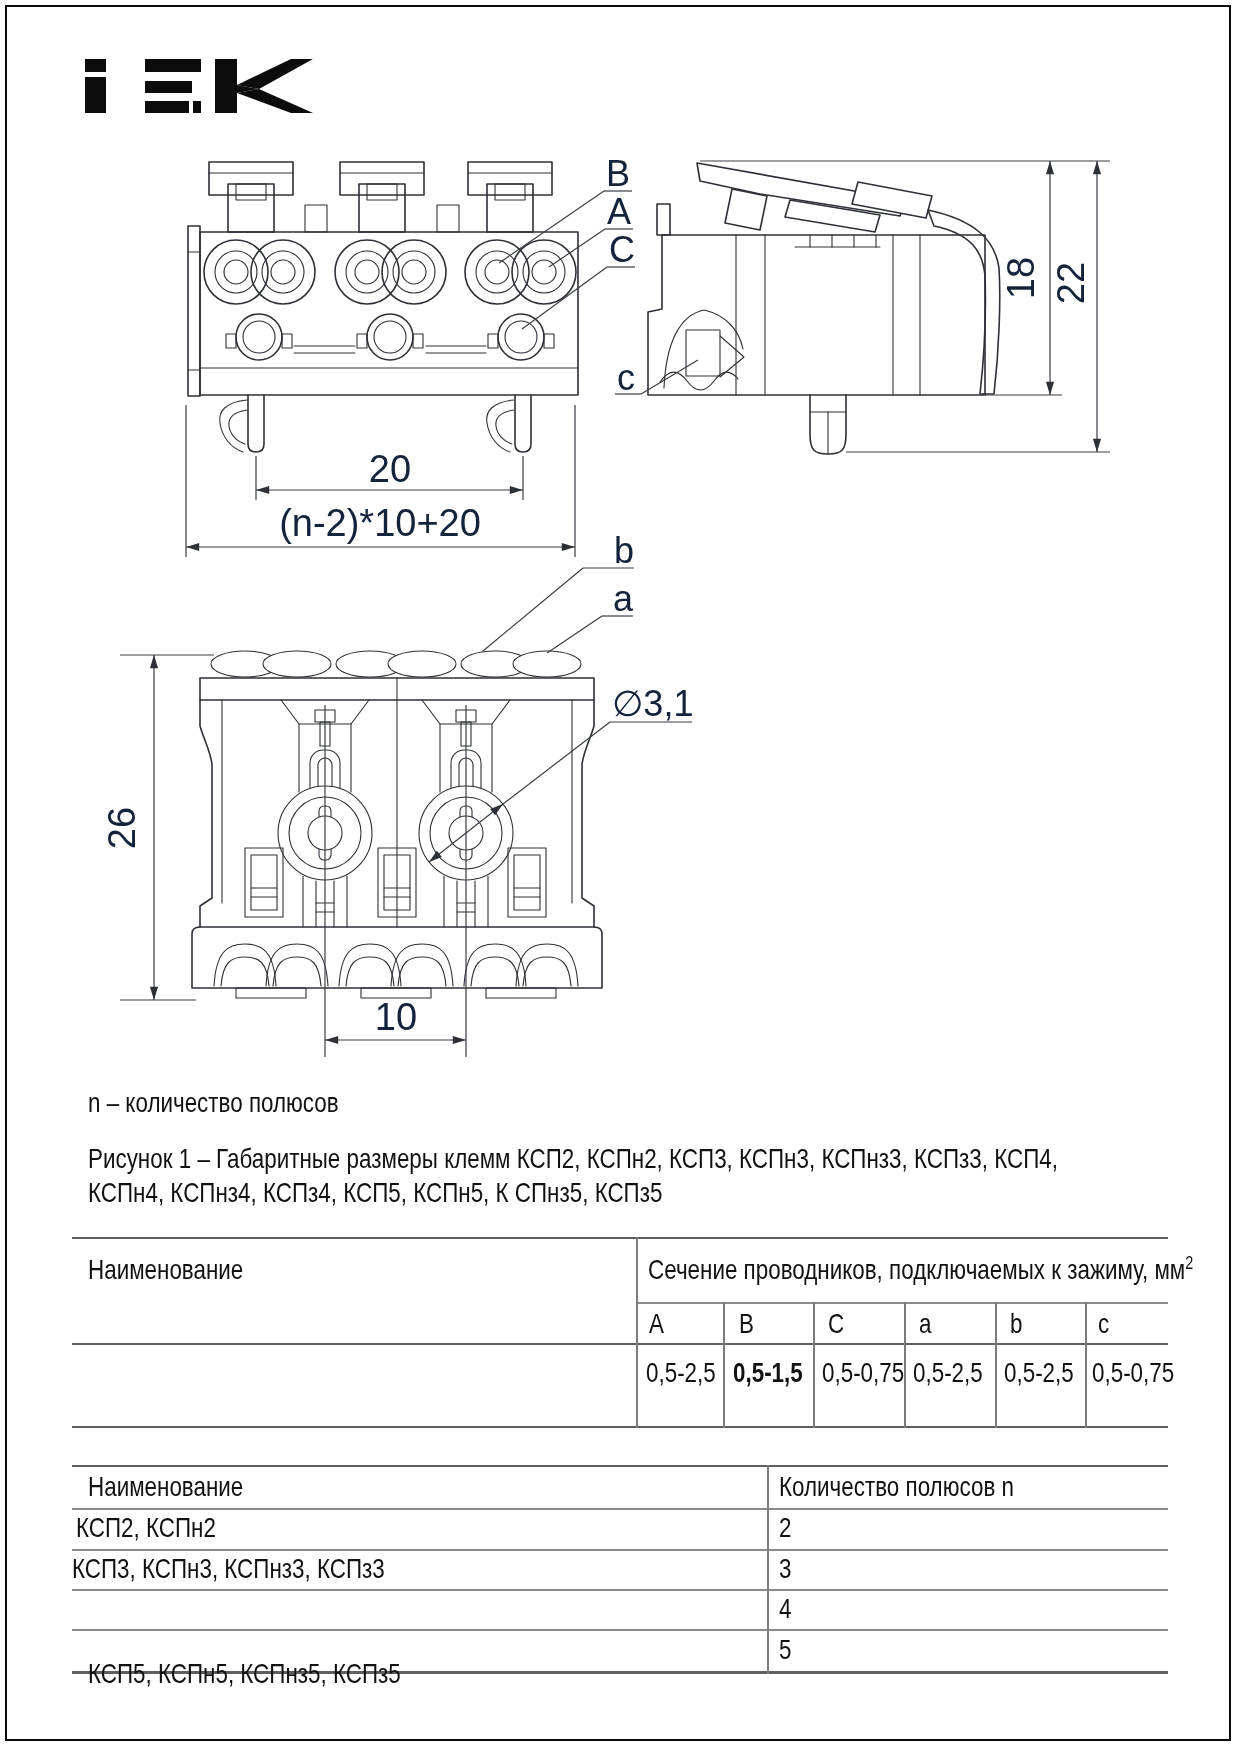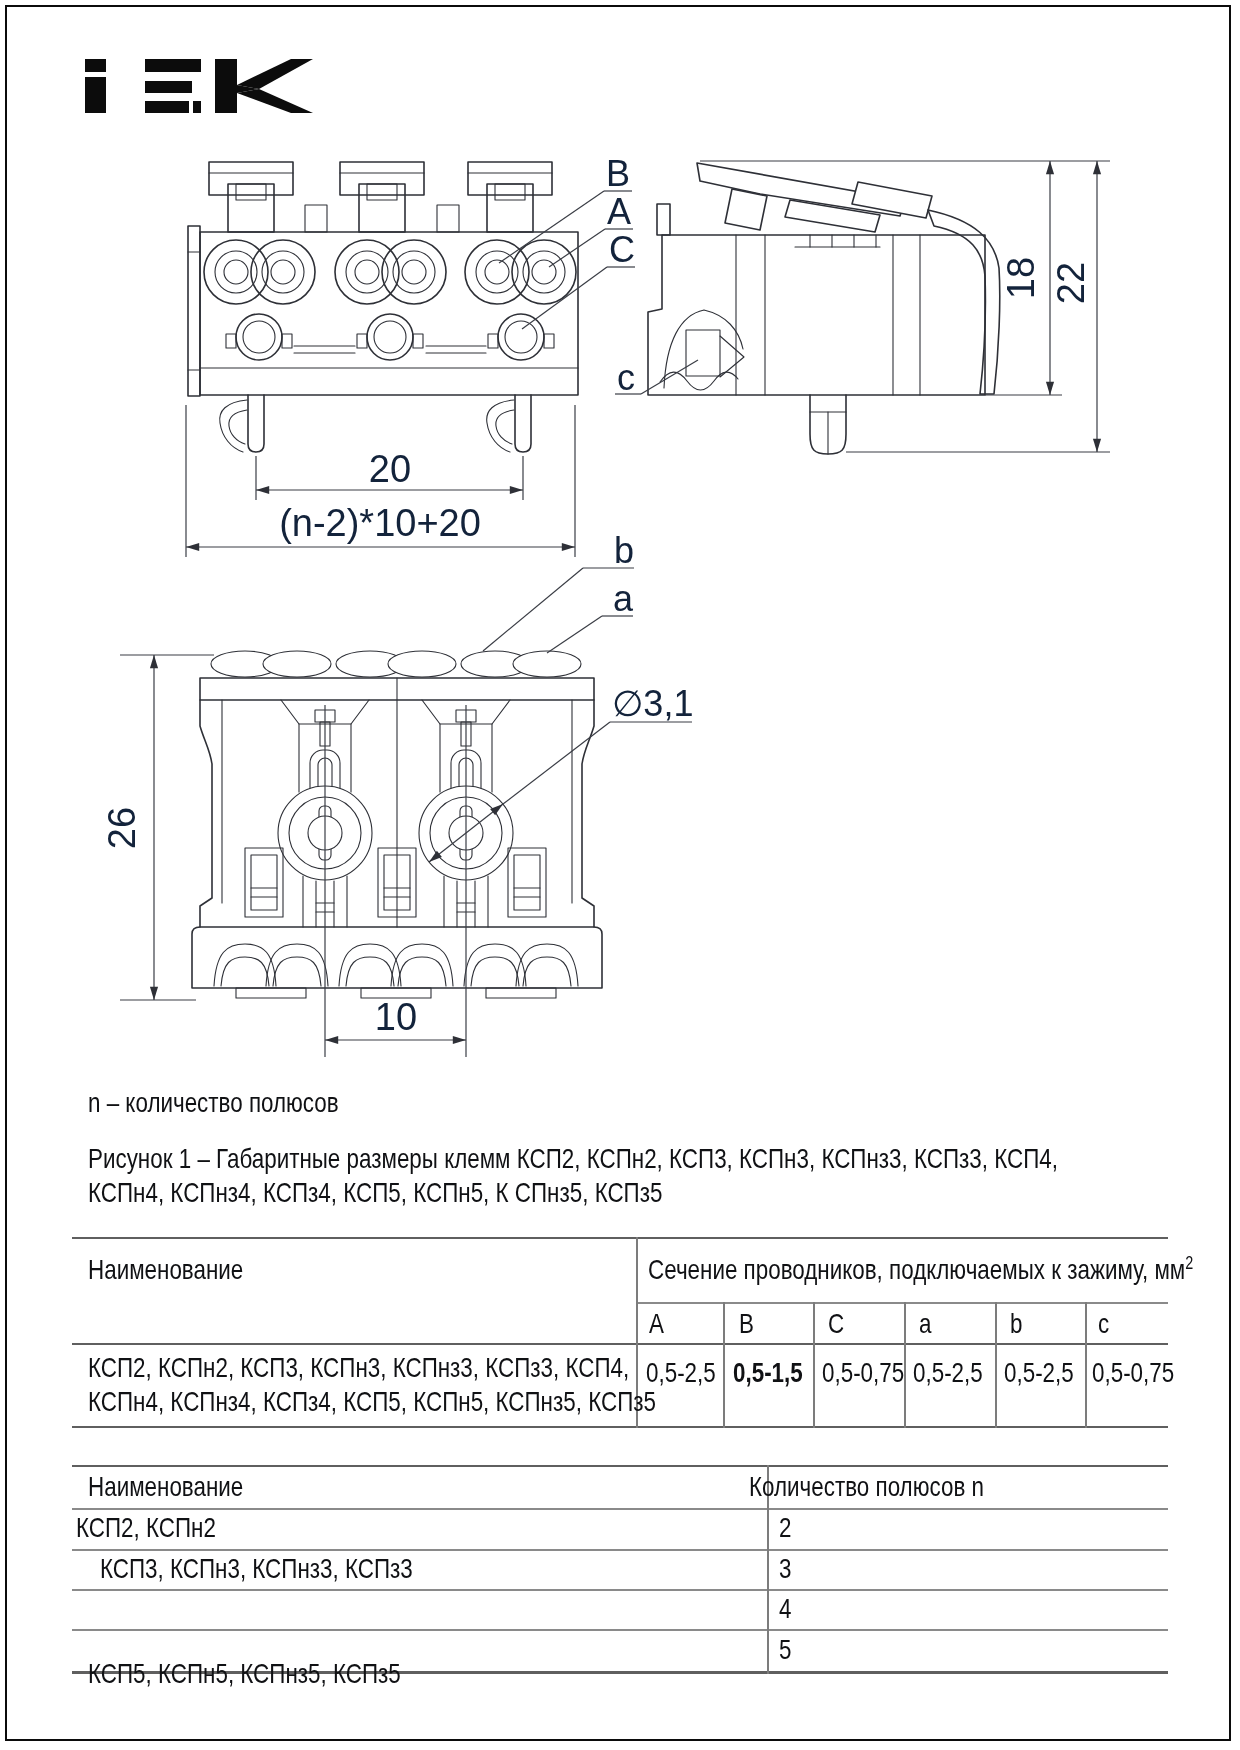--- a/index.html
+++ b/index.html
@@ -361,45 +361,41 @@
     <div class="abs t" style="left:576px;top:16px;">
       <span class="c"><span>Сечение проводников, подключаемых к зажиму, мм</span><sup>2</sup></span></div>
 
     <div class="abs t" style="left:577px;top:70px;"><span class="c">A</span></div>
     <div class="abs t" style="left:667px;top:70px;"><span class="c">B</span></div>
     <div class="abs t" style="left:756px;top:70px;"><span class="c">C</span></div>
     <div class="abs t" style="left:847px;top:70px;"><span class="c">a</span></div>
     <div class="abs t" style="left:938px;top:70px;"><span class="c">b</span></div>
     <div class="abs t" style="left:1026px;top:70px;"><span class="c">c</span></div>
 
-    <div class="abs t" style="left:16px;top:114px;">
-      <div><span class="c">КСП2, КСПн2, КСП3, КСПн3, КСПнз3, КСПз3, КСП4,</span></div>
-      <div><span class="c">КСПн4, КСПнз4, КСПз4, КСП5, КСПн5, КСПнз5, КСПз5</span></div>
-    </div>
     <div class="abs t" style="left:574px;top:119px;"><span class="c">0,5-2,5</span></div>
     <div class="abs t" style="left:661px;top:119px;font-weight:bold;"><span class="c">0,5-1,5</span></div>
     <div class="abs t" style="left:750px;top:119px;"><span class="c">0,5-0,75</span></div>
     <div class="abs t" style="left:841px;top:119px;"><span class="c">0,5-2,5</span></div>
     <div class="abs t" style="left:932px;top:119px;"><span class="c">0,5-2,5</span></div>
     <div class="abs t" style="left:1020px;top:119px;"><span class="c">0,5-0,75</span></div>
   </div>
 
   <div class="abs" style="left:72px;top:1465px;width:1096px;height:209px;">
     <div class="hl" style="left:0;top:0;width:1096px;background:#5f5f5f;"></div>
     <div class="hlt" style="left:0;top:43px;width:1096px;"></div>
     <div class="hlt" style="left:0;top:84px;width:1096px;"></div>
     <div class="hlt" style="left:0;top:124px;width:1096px;"></div>
     <div class="hlt" style="left:0;top:164px;width:1096px;"></div>
     <div class="hl" style="left:0;top:206px;width:1096px;height:3px;background:#5f5f5f;"></div>
     <div class="vl" style="left:695px;top:0;height:209px;"></div>
 
     <div class="abs t" style="left:16px;top:5px;"><span class="c">Наименование</span></div>
-    <div class="abs t" style="left:677px;top:5px;"><span class="c">Количество полюсов n</span></div>
+    <div class="abs t" style="left:707px;top:5px;"><span class="c">Количество полюсов n</span></div>
 
     <div class="abs t" style="left:4px;top:46px;text-decoration:underline;"><span class="c">КСП2, КСПн2</span></div>
     <div class="abs t" style="left:707px;top:46px;"><span class="c">2</span></div>
-    <div class="abs t" style="left:28px;top:87px;"><span class="c">КСП3, КСПн3, КСПнз3, КСПз3</span></div>
+    <div class="abs t" style="left:0;top:87px;"><span class="c">КСП3, КСПн3, КСПнз3, КСПз3</span></div>
     <div class="abs t" style="left:707px;top:87px;"><span class="c">3</span></div>
     <div class="abs t" style="left:707px;top:127px;"><span class="c">4</span></div>
     <div class="abs t" style="left:16px;top:168px;margin-top:24px;"><span class="c">КСП5, КСПн5, КСПнз5, КСПз5</span></div>
     <div class="abs t" style="left:707px;top:168px;"><span class="c">5</span></div>
   </div>
 </div>
 
 </body></html>

